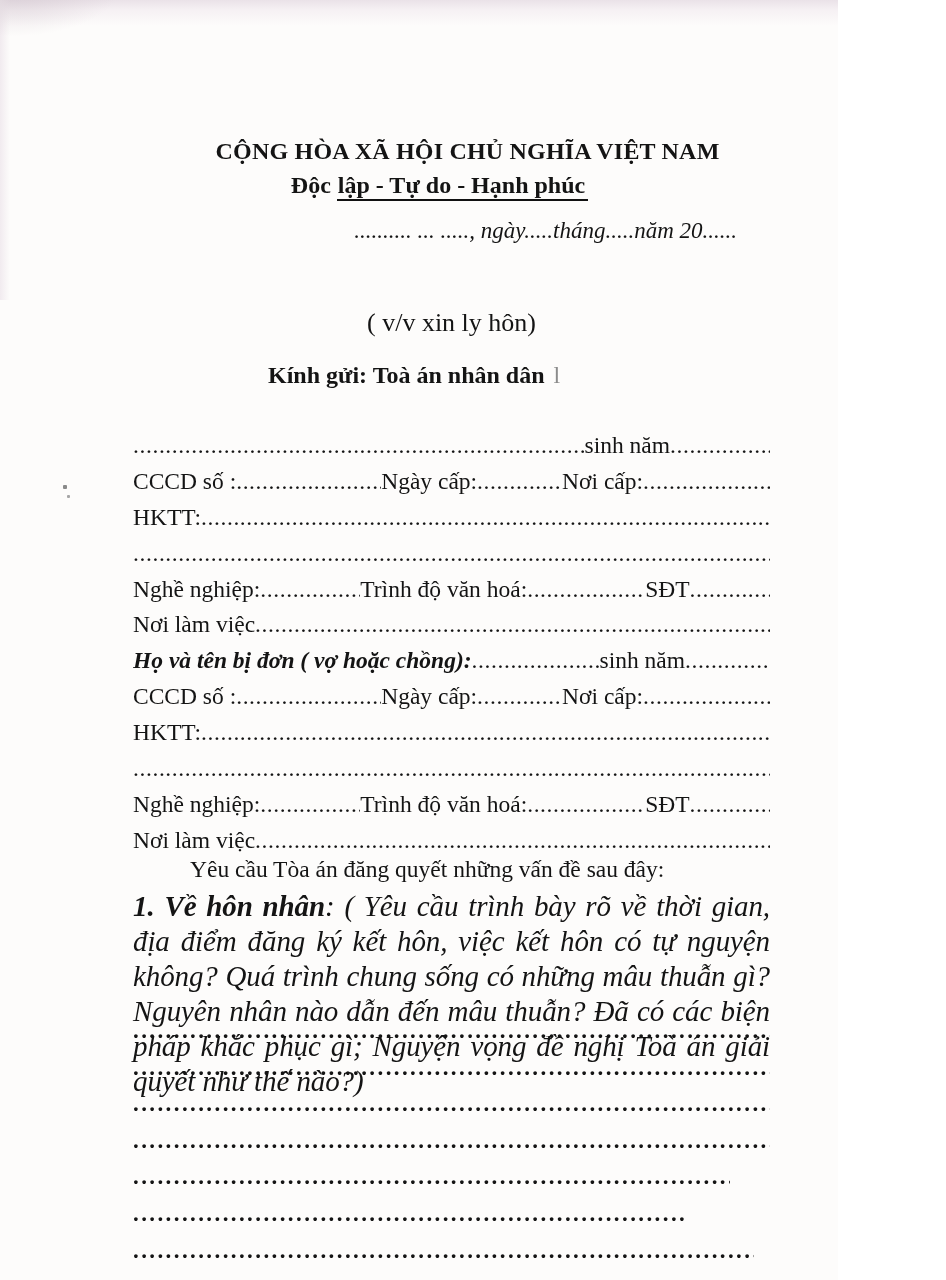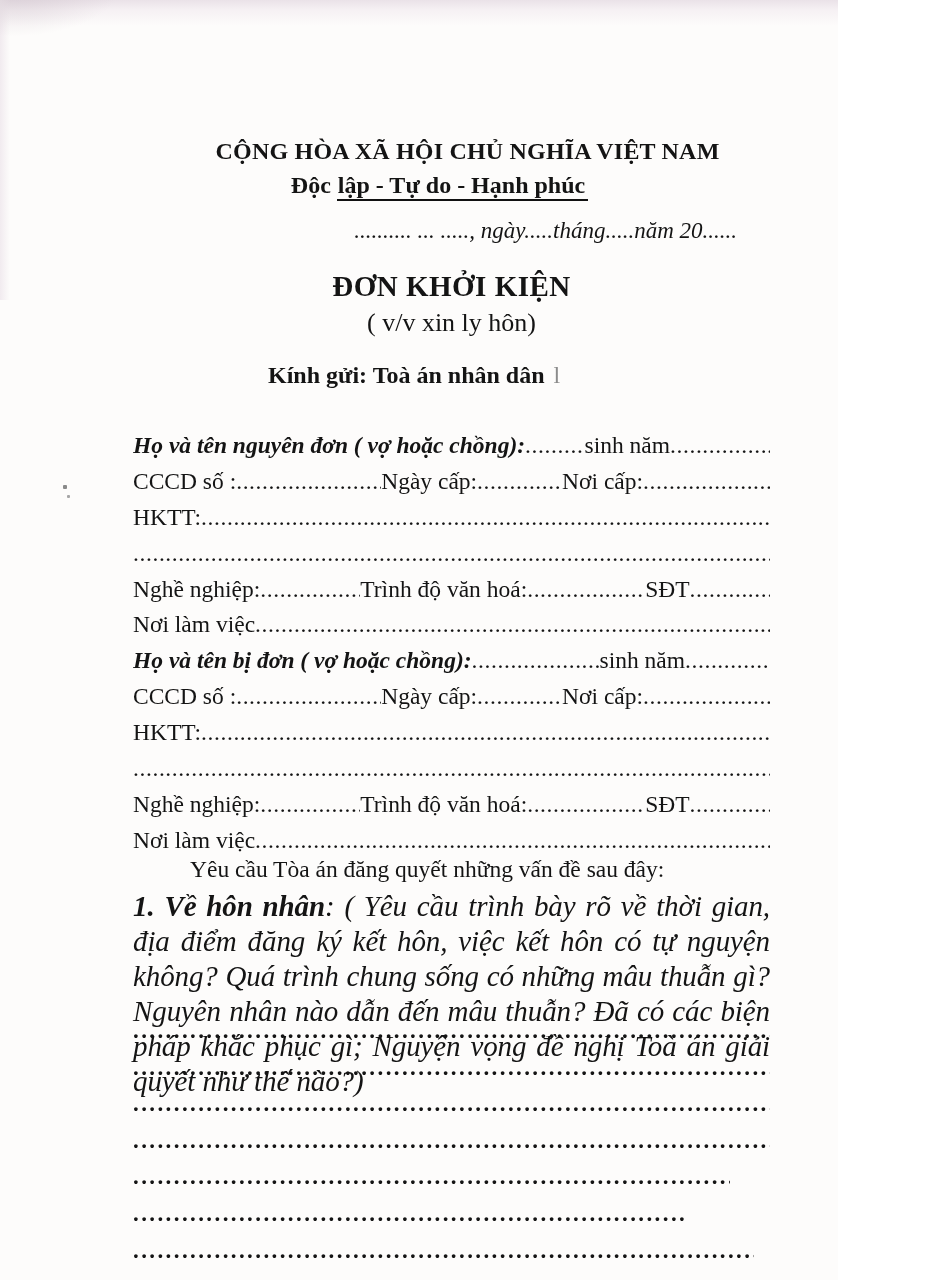--- a/index.html
+++ b/index.html
@@ -59,29 +59,27 @@
   <div class="corner-shade"></div>
   <div class="speck a"></div>
   <div class="speck b"></div>
   <div class="speck c"></div>
 
   <div class="abs center hdr1">CỘNG HÒA XÃ HỘI CHỦ NGHĨA VIỆT NAM</div>
   <div class="abs center hdr2"><span>Độc </span><span class="ul">lập - Tự do - Hạnh phúc</span></div>
 
   <div class="abs dateline">.......... ... ....., ngày.....tháng.....năm 20......</div>
 
-  <div class="abs center title">ĐƠN KHỞI KIỆN</div>
   <div class="abs center subtitle">( v/v xin ly hôn)</div>
 
   <div class="abs recipient"><span>Kính gửi: Toà án nhân dân</span><span class="mark">l</span></div>
 
   <div class="abs form">
 
     <div class="fline">
-      <span class="lbl bi">Họ và tên nguyên đơn ( vợ hoặc chồng):</span>
         <span class="dots grow">................................................................................................................................................................................................................................................................................................................................</span>
         <span class="lbl">sinh năm</span>
         <span class="dots wtail">................................................................................................................................................................................................................................................................................................................................</span>
     </div>
 
     <div class="fline">
       <span class="lbl">CCCD số :</span>
         <span class="dots w145">................................................................................................................................................................................................................................................................................................................................</span>
         <span class="lbl">Ngày cấp:</span>
         <span class="dots w85">................................................................................................................................................................................................................................................................................................................................</span>

